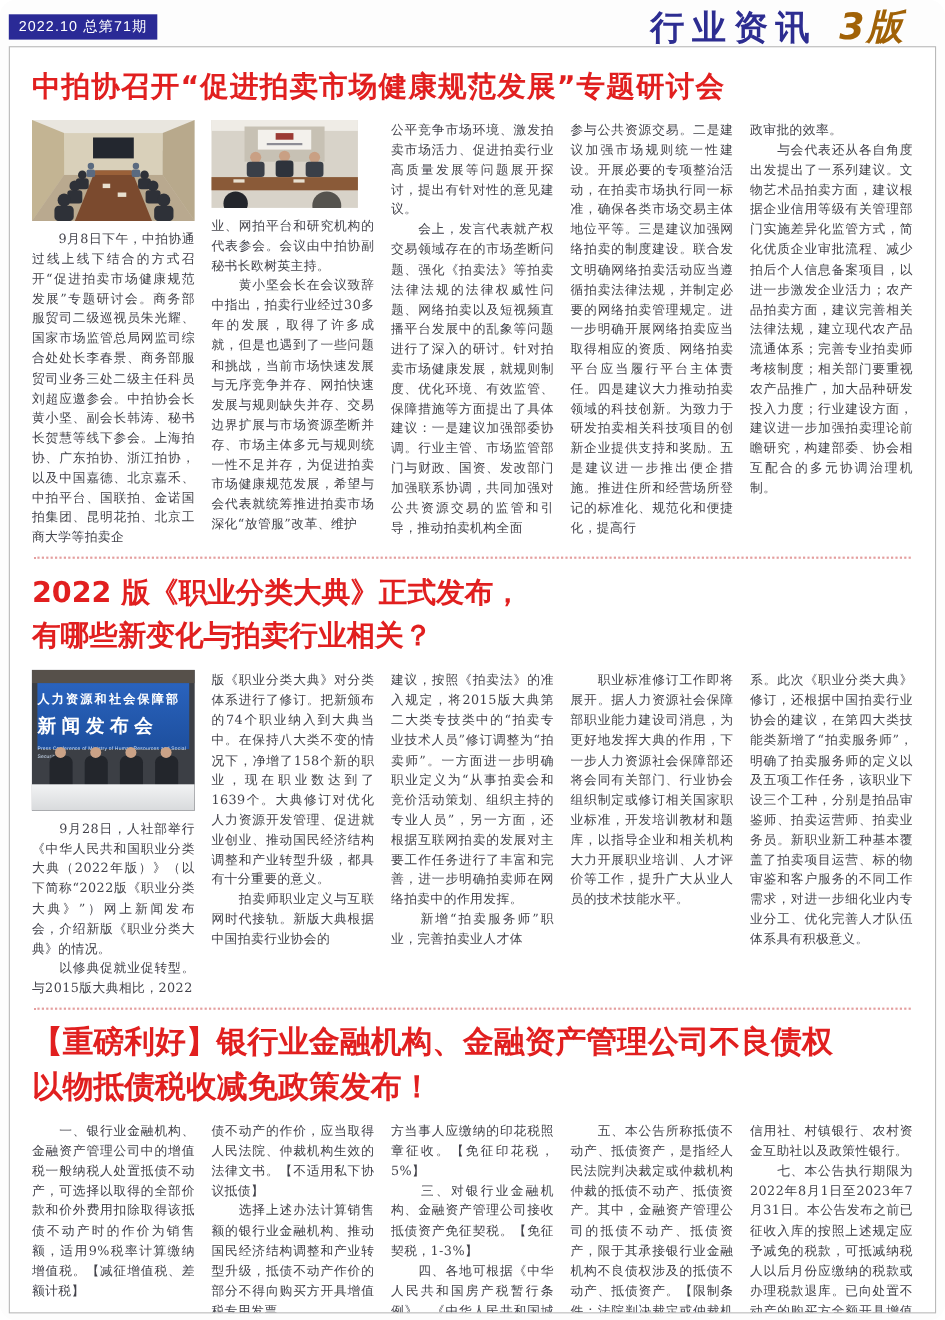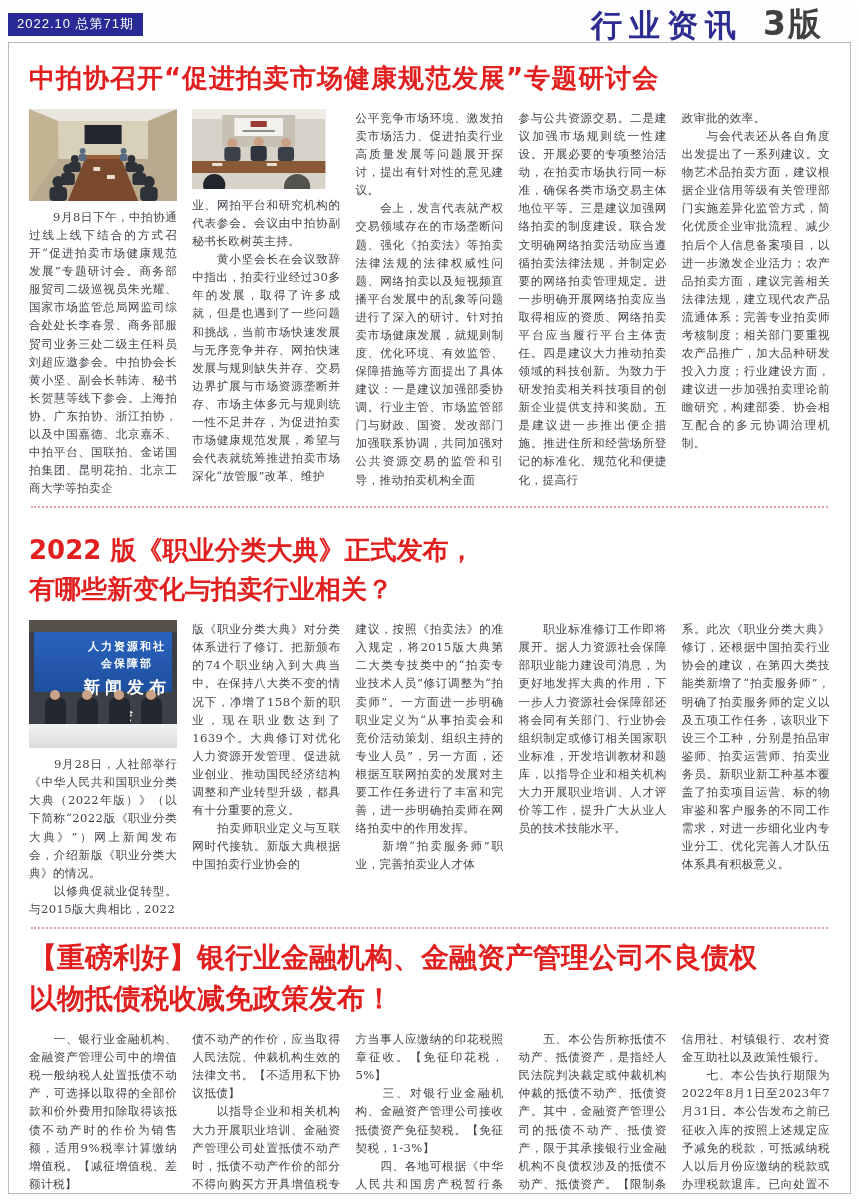--- a/index.html
+++ b/index.html
@@ -1,47 +1,47 @@
 <!DOCTYPE html>
 <html><head>
 <meta charset="utf-8">
 <style>
   html,body{margin:0;padding:0;background:#ffffff;}
   .page{position:relative;width:859px;height:1200px;background:#fdfdfd;overflow:hidden;
         font-family:"DejaVu Serif",serif;border-radius:14px;}
   
   .issue-badge{position:absolute;left:8px;top:13px;background:#2a2a96;color:#fff;
         font-family:"Liberation Sans",sans-serif;font-size:13px;padding:2px 9px 3px;letter-spacing:1px;}
-  .mast-right{position:absolute;right:36px;top:2px;display:flex;align-items:flex-end;gap:20px;}
+  .mast-right{position:absolute;right:36px;top:2px;display:flex;align-items:center;gap:20px;}
   .section-name{font-family:"DejaVu Serif",serif;font-weight:bold;font-size:31px;color:#2d2d91;letter-spacing:7px;}
-  .page-num{font-family:"DejaVu Sans",sans-serif;font-weight:bold;font-size:33px;color:#404040;letter-spacing:2px;}
+  .page-num{font-family:"DejaVu Sans",sans-serif;font-weight:bold;font-size:33px;color:#a16207;letter-spacing:2px;font-style:italic;}
   
   .content-box{position:absolute;left:8px;right:8px;top:42px;bottom:6px;border:1px solid #b9b9b9;
         background:#fff;padding:10px 20px 8px;box-sizing:border-box;overflow:hidden;}
   
   .headline{text-align:left;color:#e11f1f;font-family:"DejaVu Sans",sans-serif;font-weight:900;margin:0;}
   .hl-1{font-size:26px;letter-spacing:1px;margin:8px 0 13px;}
-  .hl-2{font-size:26px;line-height:1.5;margin:23px 0 11px;}
+  .hl-2{font-size:26px;line-height:1.5;margin:12px 0 11px;}
   .hl-3{font-size:28px;line-height:1.45;margin:8px 0 11px;}
   
   .cols{display:flex;gap:15px;}
   .col{flex:1 1 0;min-width:0;font-size:11.6px;line-height:1.56;color:#43434b;
        text-align:justify;letter-spacing:0.4px;}
   .col p{margin:0;}
   .dotted-sep{border-top:2px dotted #e49f9f;margin:9px 2px;}
   
   .photo{width:100%;margin-bottom:7px;overflow:hidden;position:relative;}
   .photo svg{display:block;width:100%;height:100%;}
   .photo-a{height:92px;}
   .photo-b{height:80px;width:90%;}
   .photo-press{height:128px;background:#3c3f45;}
   .press-top{position:absolute;top:0;left:0;right:0;height:12px;background:#56504a;}
   .press-banner{position:absolute;top:12px;left:5px;right:5px;height:60px;
-       background:linear-gradient(180deg,#2a63be,#1d4f9e);color:#fff;text-align:center;
-       font-family:Liberation Mono, monospace;padding-left:48px;}
+       background:linear-gradient(180deg,#2a63be,#1d4f9e);color:#fff;text-align:left;
+       font-family:Liberation Sans, sans-serif;}
   .banner-l1{font-size:11px;font-weight:bold;letter-spacing:2px;margin-top:7px;}
   .banner-l2{font-size:17px;font-weight:bold;letter-spacing:5px;margin-top:2px;}
   .banner-l3{font-size:4.5px;color:#cfe0f5;margin-top:3px;letter-spacing:0.2px;}
   .press-figs{position:absolute;bottom:20px;left:0;right:0;height:30px;display:flex;
        justify-content:space-around;padding:0 10px;}
   .fig{width:21px;height:28px;background:#23262c;border-radius:6px 6px 0 0;position:relative;}
   .fig::before{content:"";position:absolute;top:-8px;left:5px;width:10px;height:10px;border-radius:50%;background:#caa287;}
   .press-table{position:absolute;bottom:0;height:24px;left:0;right:0;
        background:linear-gradient(#f2f3f4,#d8dadc);}
 </style>
@@ -191,21 +191,21 @@
         <div>【重磅利好】银行业金融机构、金融资产管理公司不良债权</div>
         <div>以物抵债税收减免政策发布！</div>
       </h1>
       <div class="cols">
         <div class="col">
           <p>　　一、银行业金融机构、金融资产管理公司中的增值税一般纳税人处置抵债不动产，可选择以取得的全部价款和价外费用扣除取得该抵债不动产时的作价为销售额，适用9%税率计算缴纳增值税。【减征增值税、差额计税】</p>
 
         </div>
         <div class="col">
           <p>债不动产的作价，应当取得人民法院、仲裁机构生效的法律文书。【不适用私下协议抵债】</p>
-          <p>　　以指导企业和相关机构大力开展职业培训、金融资产管理公司处置抵债不动产时，抵债不动产作价的部分不得向购买方开具增值税专用发票。</p>
+          <p>　　选择上述办法计算销售额的银行业金融机构、推动国民经济结构调整和产业转型升级，抵债不动产作价的部分不得向购买方开具增值税专用发票。</p>
 
         </div>
         <div class="col">
           <p>方当事人应缴纳的印花税照章征收。【免征印花税，5%】</p>
           <p>　　三、对银行业金融机构、金融资产管理公司接收抵债资产免征契税。【免征契税，1-3%】</p>
           <p>　　四、各地可根据《中华人民共和国房产税暂行条例》、《中华人民共和国城镇土地使用税暂行条例》授权和本地实际，对银行业金融机构、金融资产管理公司持有的抵债不动产减免房产税、城镇土地使用税。【鼓励减免项】</p>
         </div>
         <div class="col">
           <p>　　五、本公告所称抵债不动产、抵债资产，是指经人民法院判决裁定或仲裁机构仲裁的抵债不动产、抵债资产。其中，金融资产管理公司的抵债不动产、抵债资产，限于其承接银行业金融机构不良债权涉及的抵债不动产、抵债资产。【限制条件：法院判决裁定或仲裁机构仲裁 &amp; 银行业金融机构不良债权】</p>
 

